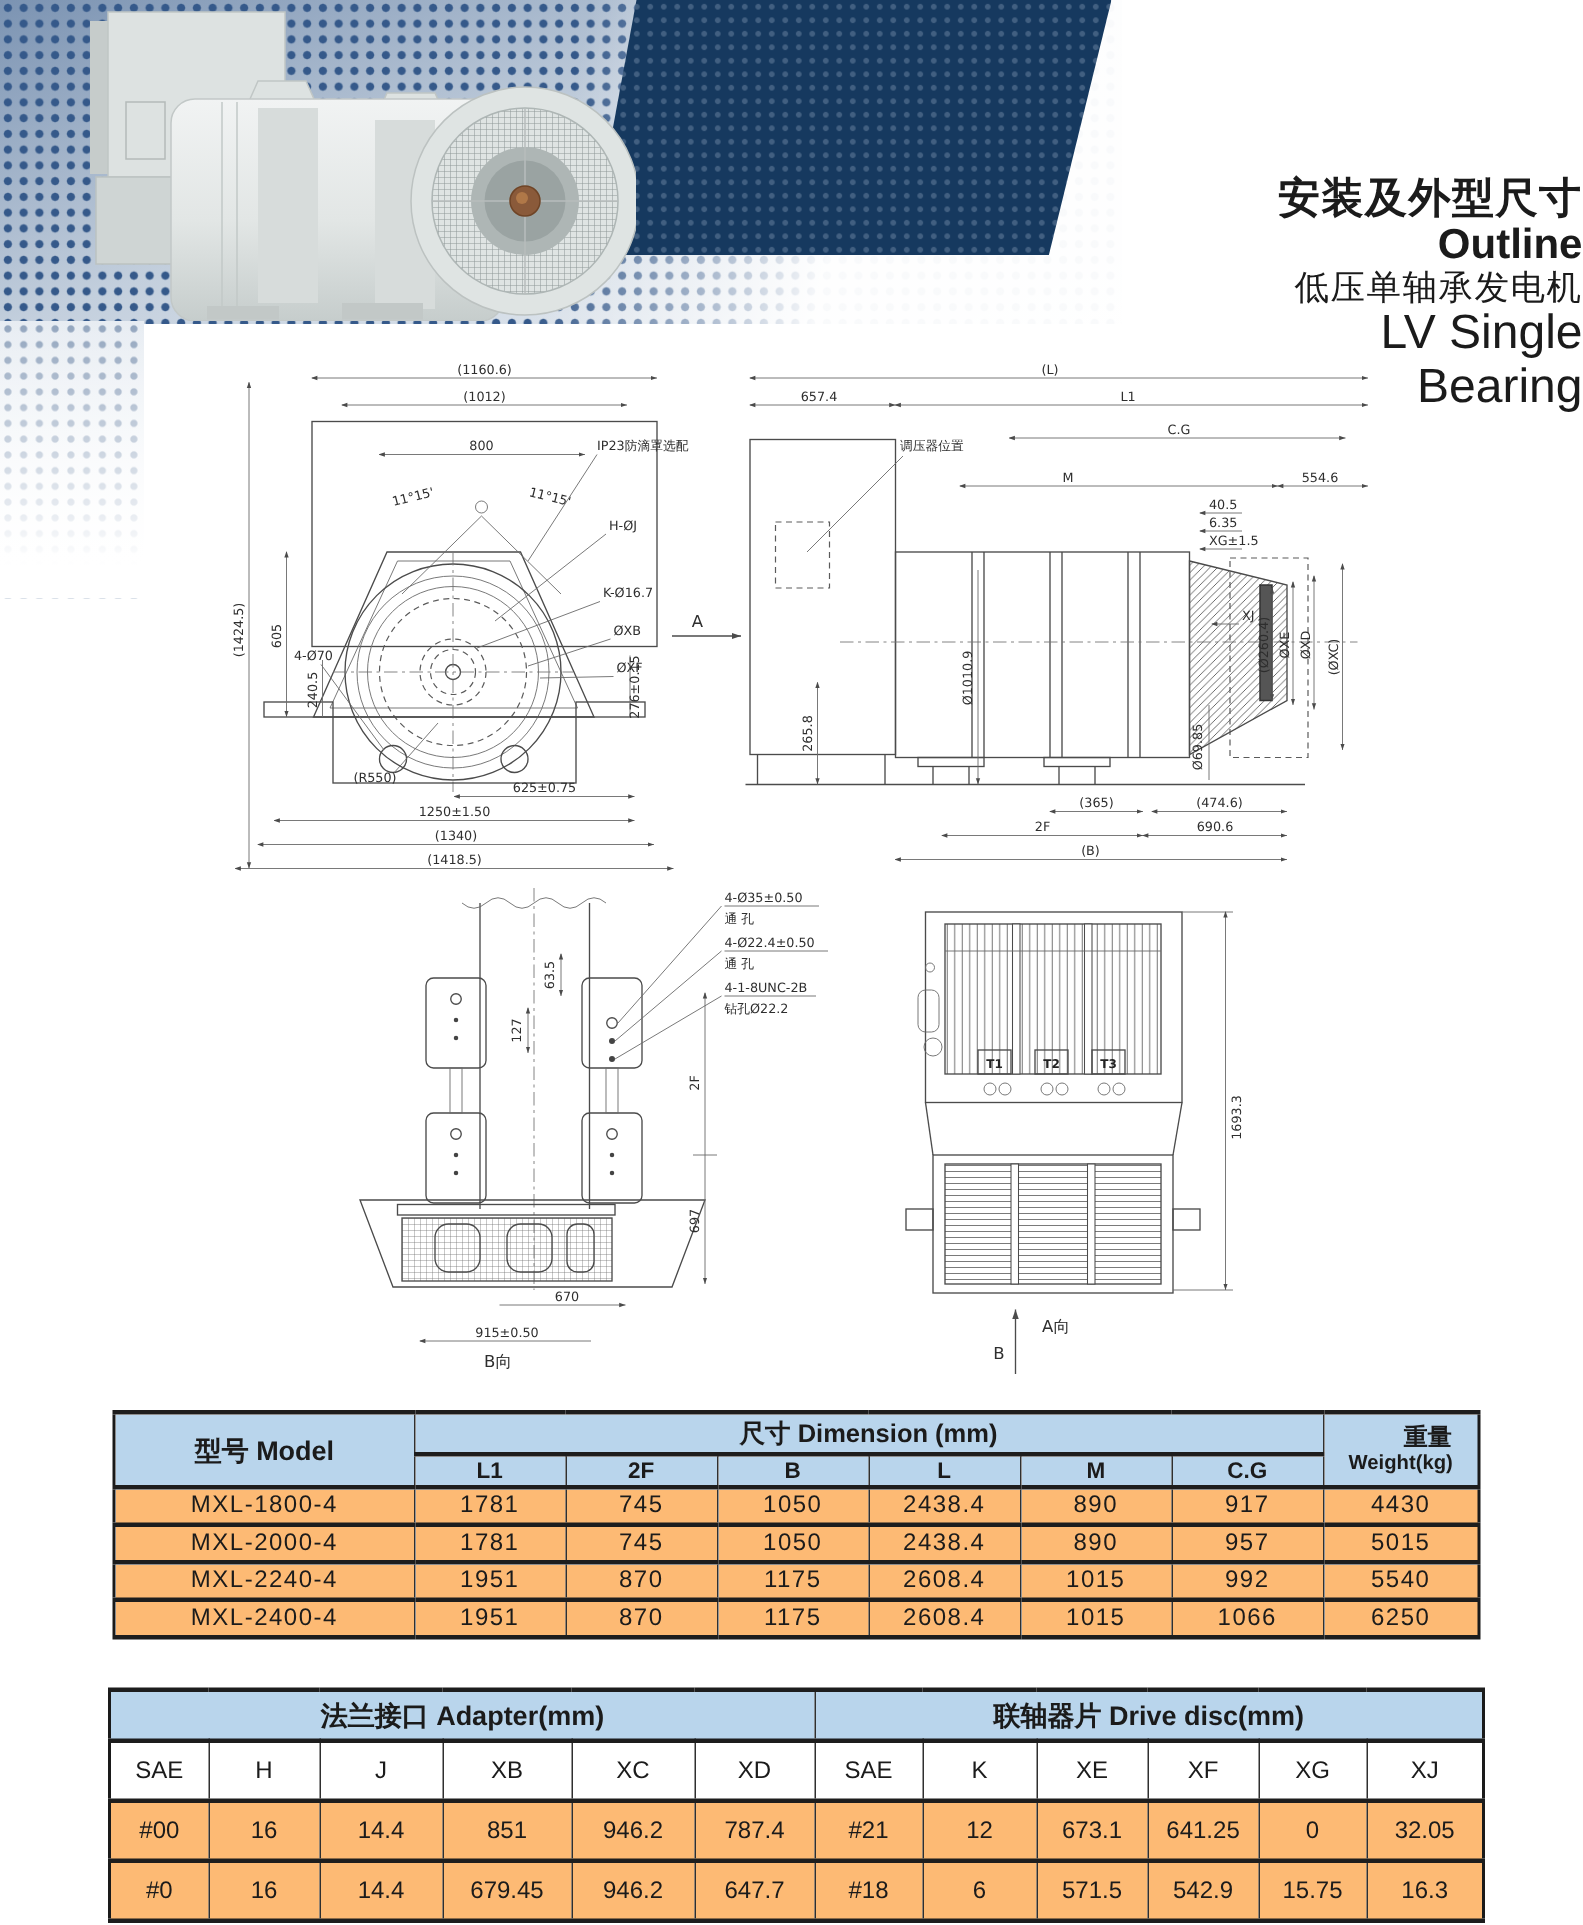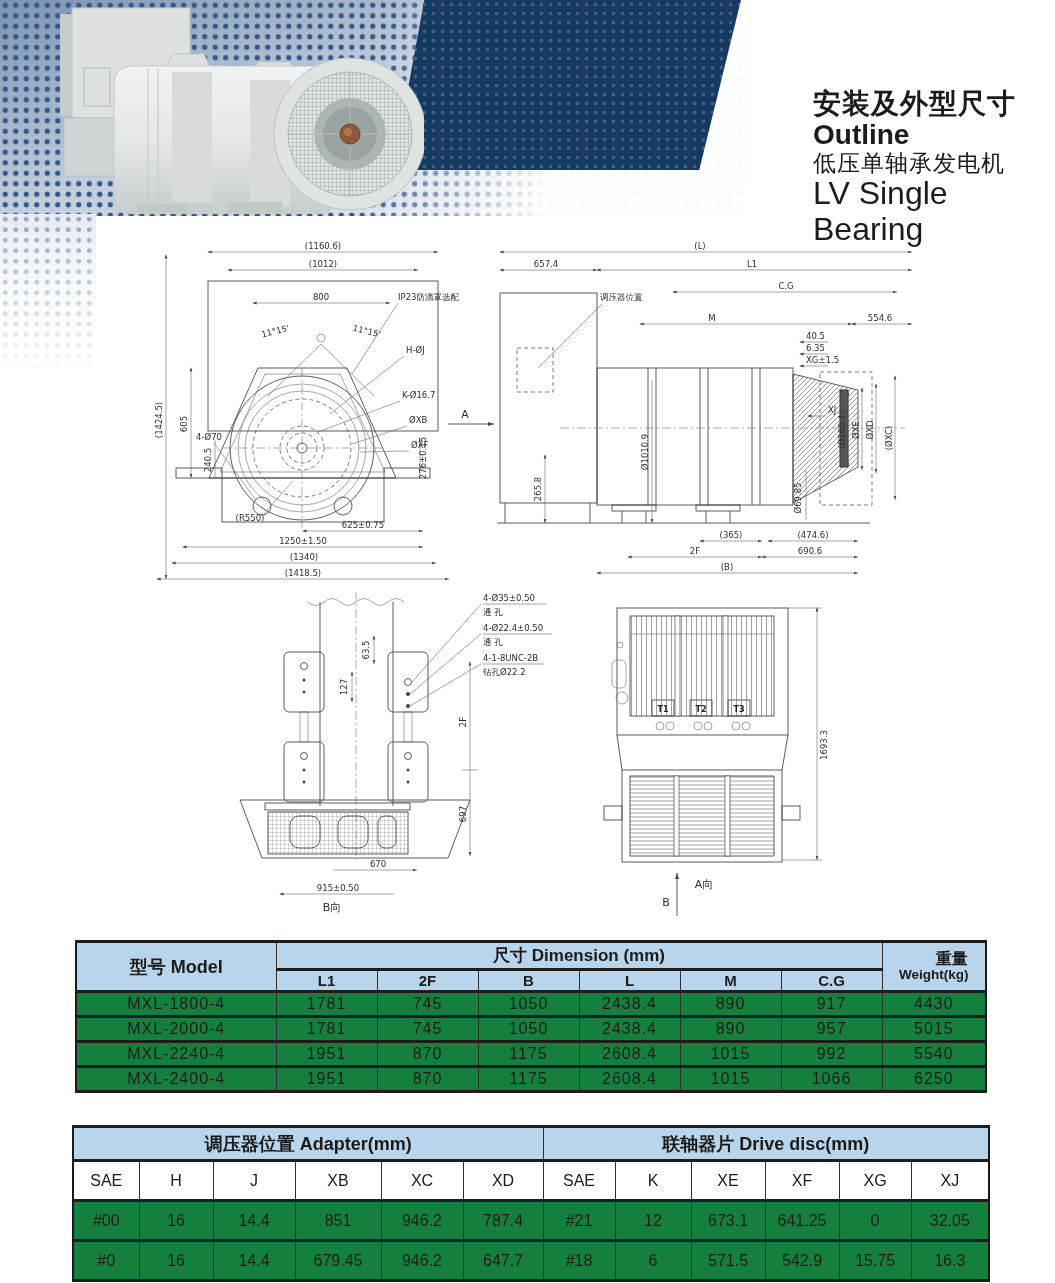--- a/index.html
+++ b/index.html
@@ -16,21 +16,21 @@
     background-image:
       linear-gradient(to bottom, rgba(255,255,255,0.25), #fff 88%),
       radial-gradient(circle, #6e87a8 2px, rgba(110,135,168,0) 2.8px),
       linear-gradient(180deg,#dfe6ee,#ffffff);
     background-size:100% 100%,10.5px 10.5px,100% 100%;}
   .navy{position:absolute;left:393px;top:0;width:348px;height:170px;background-color:#16395f;
     background-image:radial-gradient(circle, rgba(190,205,225,0.26) 1.6px, transparent 2.2px);
     background-size:9px 9px;
     clip-path:polygon(9% 0,100% 0,88% 100%,0 100%);}
   .photo{position:absolute;left:52px;top:6px;}
-  .titleblock{position:absolute;left:813px;top:88px;line-height:1.12;}
+  .titleblock{position:absolute;left:813px;top:116px;line-height:1.12;text-align:right;}
   .t-cn{font-size:28px;font-weight:bold;letter-spacing:1px;}
   .t-en{font-size:28px;font-weight:bold;}
   .s-cn{font-size:23px;letter-spacing:1px;}
   .s-en{font-size:32px;}
   
   .draw{position:absolute;left:0;top:0;}
   .ln{stroke:#4b4b4b;stroke-width:0.9;fill:none;}
   .thin{stroke:#6a6a6a;stroke-width:0.6;fill:none;}
   .dash{stroke:#5a5a5a;stroke-width:0.8;fill:none;stroke-dasharray:4 3;}
   .cl{stroke:#777;stroke-width:0.6;fill:none;stroke-dasharray:9 3 2 3;}
@@ -38,21 +38,21 @@
   .dts{font-size:8.5px;fill:#2e2e2e;text-anchor:start;font-family:"DejaVu Sans",sans-serif;}
   .dtb{font-size:11px;fill:#2e2e2e;text-anchor:middle;font-family:"DejaVu Sans",sans-serif;}
   .tl{font-size:8px;font-weight:bold;fill:#222;text-anchor:middle;font-family:"DejaVu Sans",sans-serif;}
   
   table{border-collapse:collapse;table-layout:fixed;}
   .tbl{position:absolute;background:#fff;}
   .tbl th,.tbl td{border:1px solid #2f2f2f;border-top:3px solid #1d1d1d;border-bottom:3px solid #1d1d1d;
      text-align:center;vertical-align:middle;padding:0;overflow:hidden;white-space:nowrap;}
   .tbl{border:2px solid #1a1a1a;}
   .hd{background:#b9d5ec;}
-  .cell{background:#15803d;}
+  .cell{background:#fdba74;}
   #table1{left:75px;top:940px;width:910px;font-size:16px;}
   #table1 .model-h{font-size:18px;font-weight:bold;}
   #table1 .dim-h{font-size:17px;font-weight:bold;}
   #table1 .col-h{font-size:15px;font-weight:bold;}
   #table1 td{letter-spacing:1px;}
   #table2{left:72px;top:1125px;width:916px;font-size:16px;}
   #table2 .grp-h{font-size:18px;font-weight:bold;}
   #table2 .col-h{font-size:16px;}
   .w-cn{font-size:16px;font-weight:bold;display:block;line-height:1.1;margin-left:36px;}
   .w-en{font-size:13.5px;font-weight:bold;display:block;line-height:1.1;}
@@ -450,21 +450,21 @@
         <col style="width:80px">
         <col style="width:72px">
         <col style="width:76px">
       <col style="width:74px">
         <col style="width:74px">
         <col style="width:72px">
         <col style="width:78px">
     </colgroup>
     <tbody>
         <tr style="height:34px">
-      <th class="hd grp-h" colspan="6">调压器位置  Adapter(mm)</th>
+      <th class="hd grp-h" colspan="6">法兰接口  Adapter(mm)</th>
       <th class="hd grp-h" colspan="6">联轴器片  Drive disc(mm)</th>
     </tr>
     <tr style="height:40px">
       <td class="col-h">SAE</td>
       <td class="col-h">H</td>
       <td class="col-h">J</td>
       <td class="col-h">XB</td>
       <td class="col-h">XC</td>
       <td class="col-h">XD</td>
       <td class="col-h">SAE</td>

